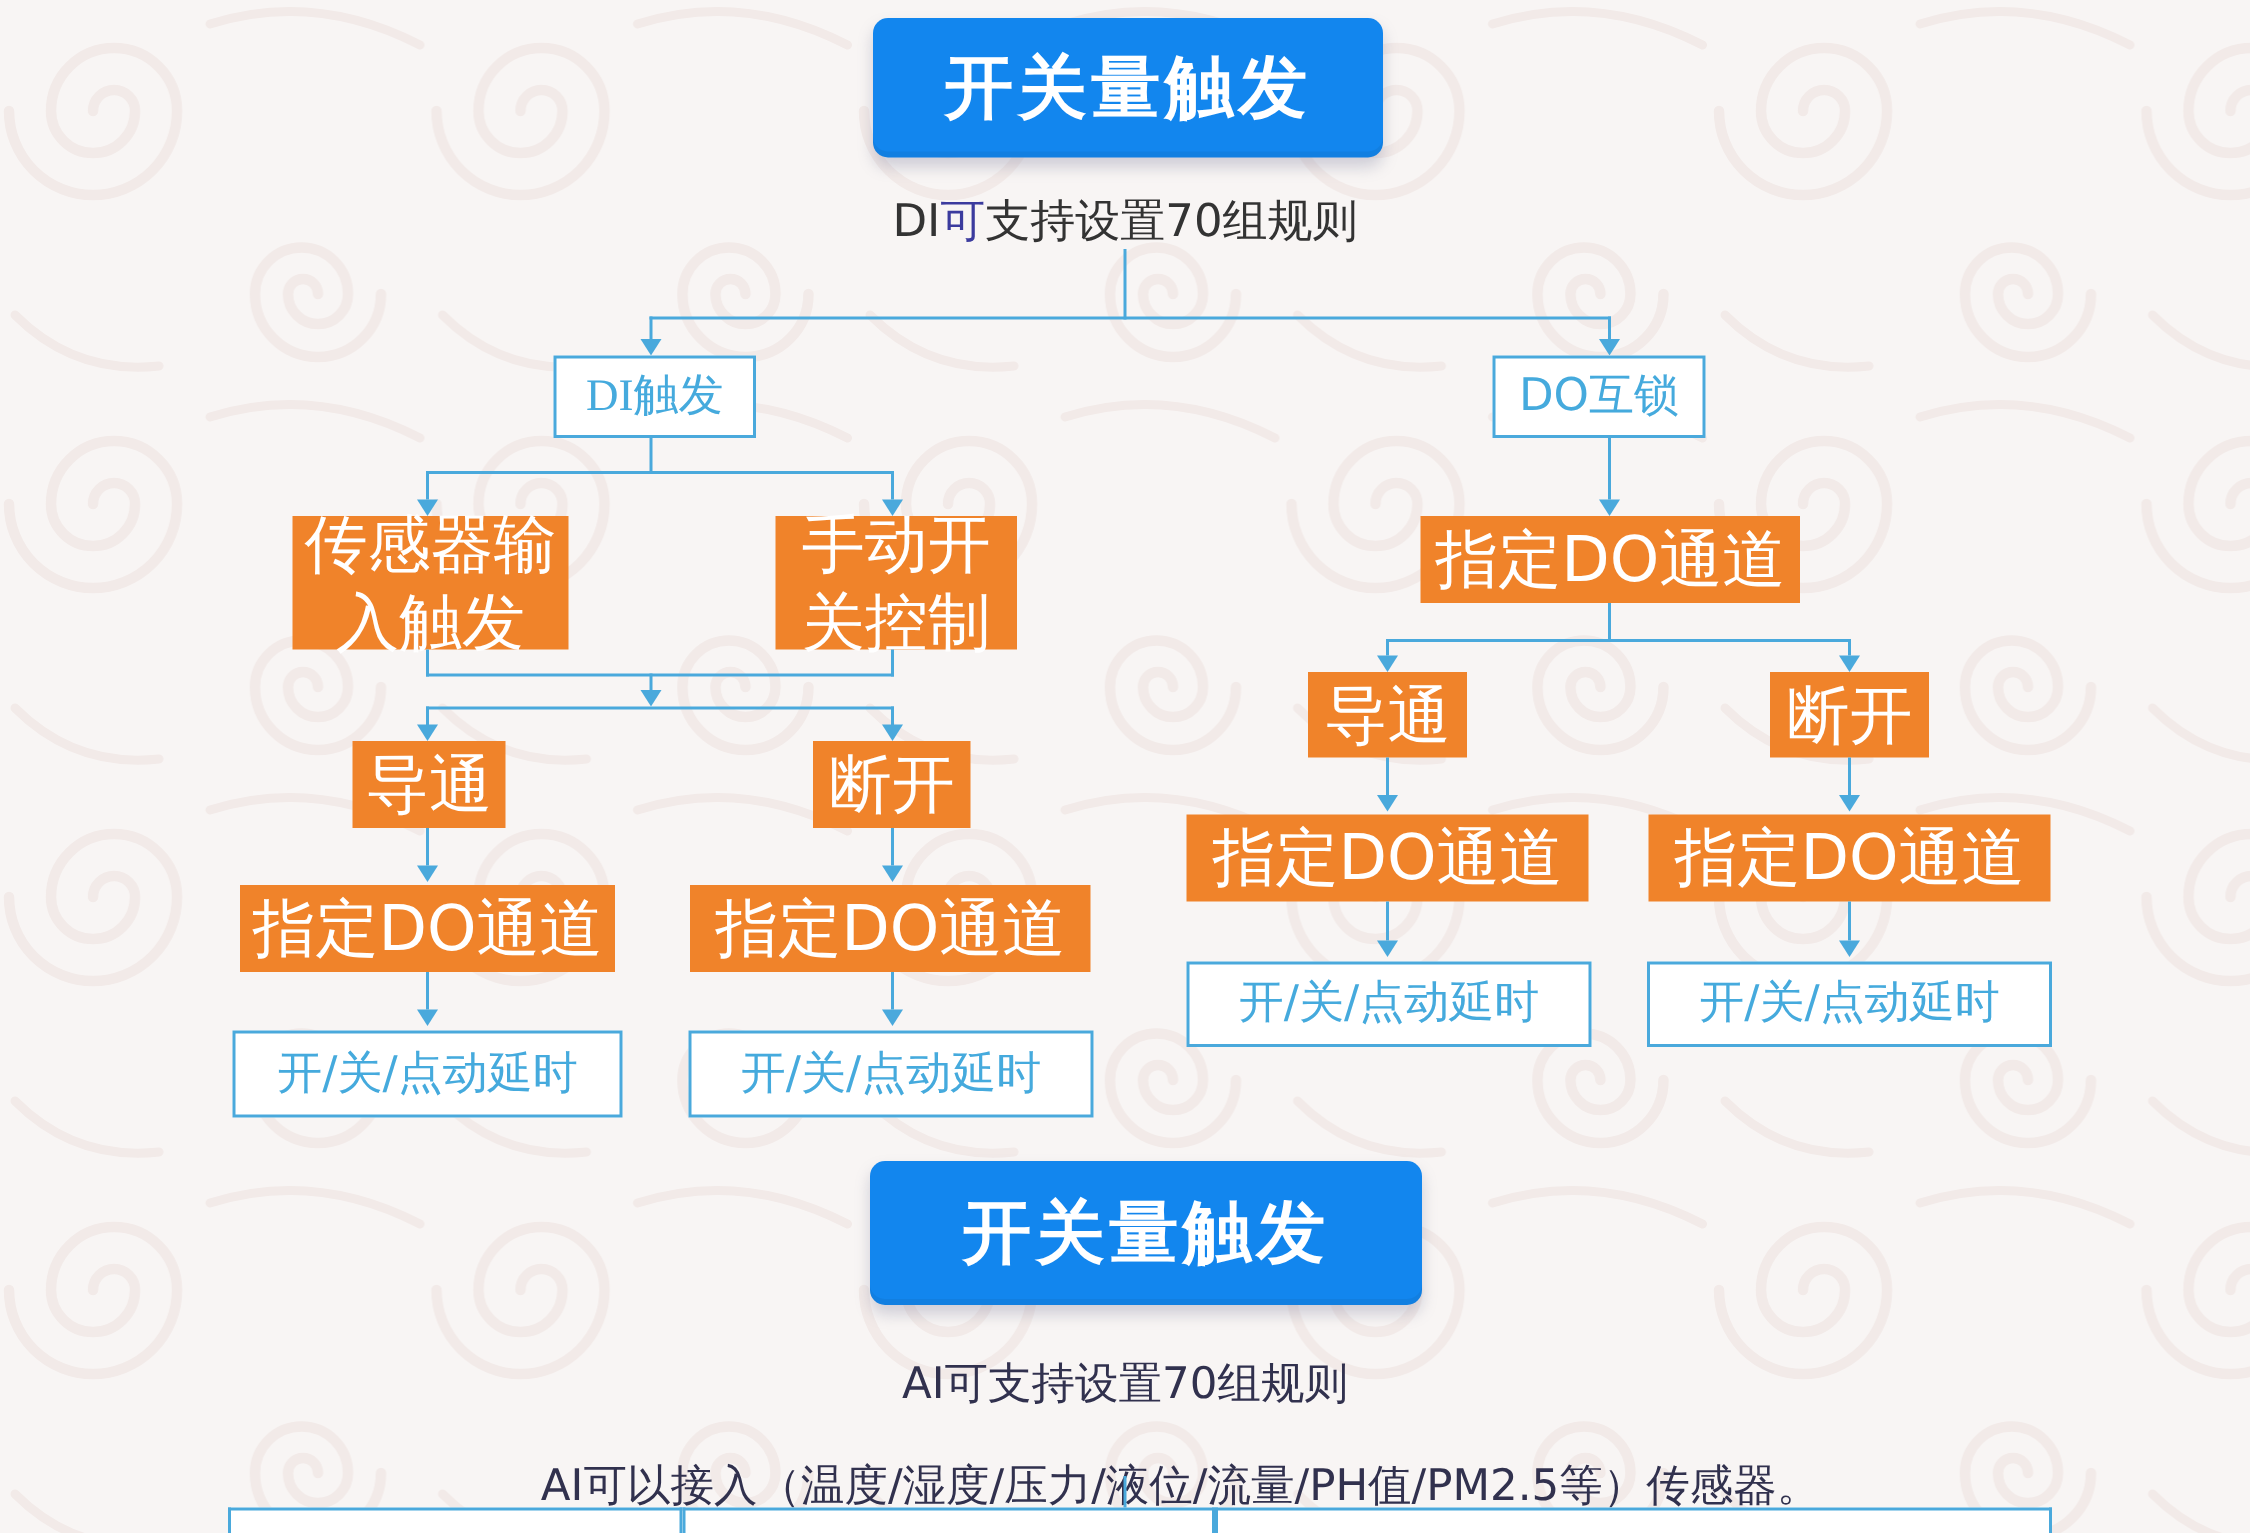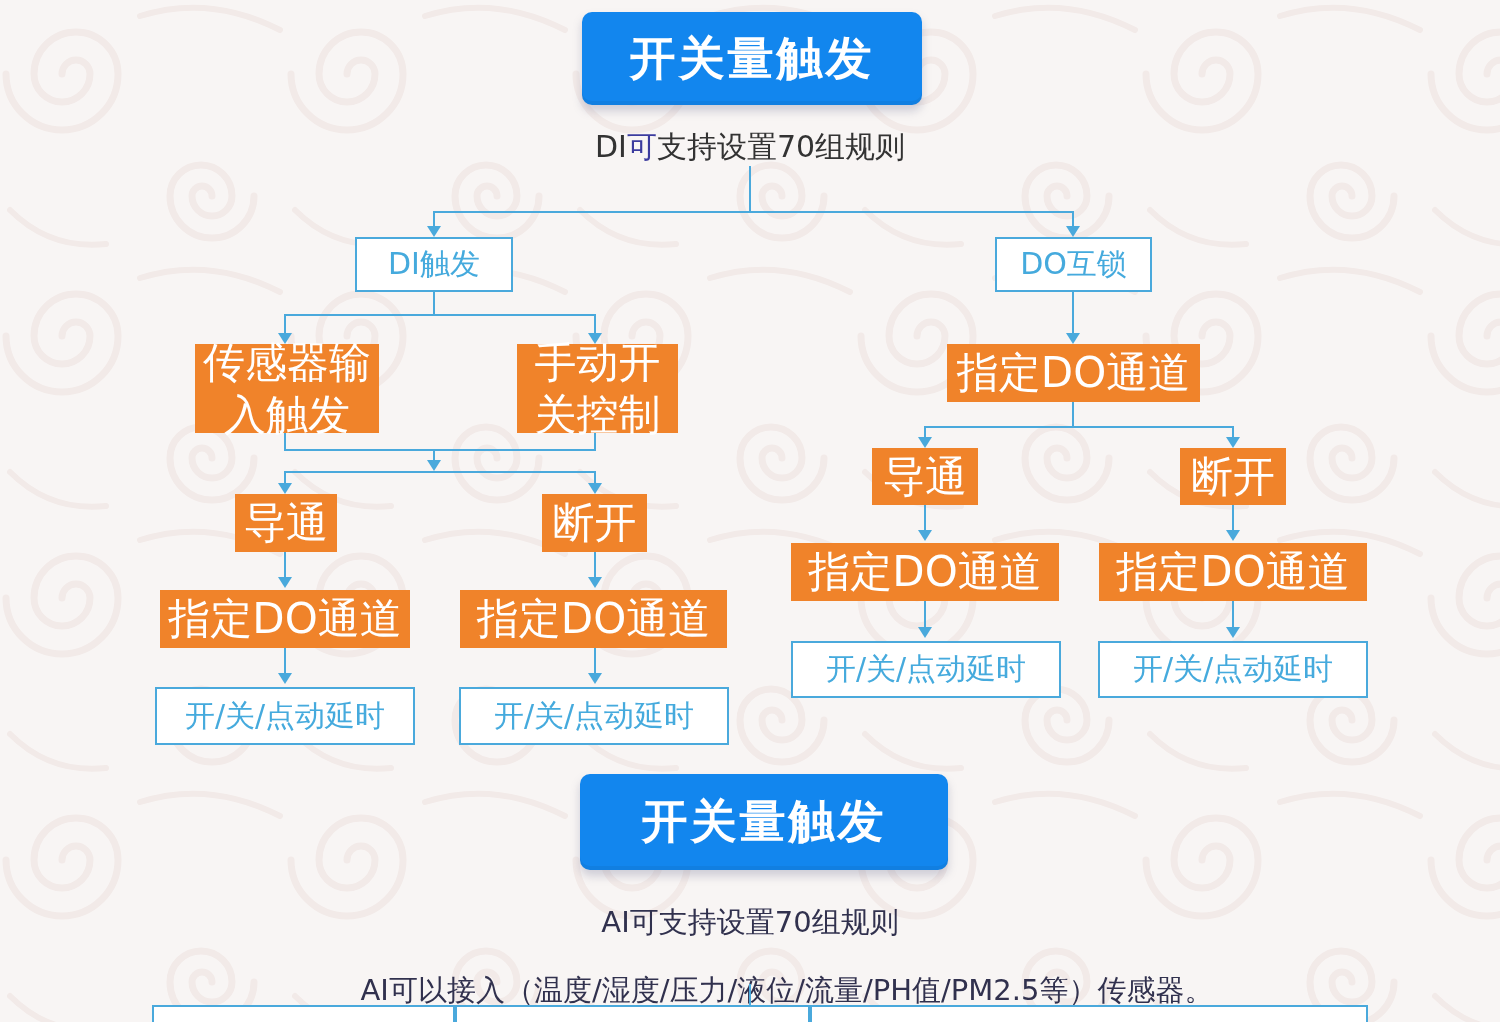--- a/index.html
+++ b/index.html
@@ -108,21 +108,21 @@
       <span>DI</span><span class="hl">可</span><span>支持设置70组规则</span>
     </div>
 
     <div class="ln" style="left:749px;top:166px;width:2px;height:47px;"></div>
     <div class="ln" style="left:433px;top:211px;width:641px;height:2px;"></div>
     <div class="ln" style="left:433px;top:211px;width:2px;height:16px;"></div>
     <div class="ar" style="left:427px;top:226px;"></div>
     <div class="ln" style="left:1072px;top:211px;width:2px;height:16px;"></div>
     <div class="ar" style="left:1066px;top:226px;"></div>
 
-    <div class="node blue" style="left:355px;top:237px;width:158px;height:55px;">DI触发</div>
+    <div class="node blue" style="left:369px;top:237px;width:135px;height:55px;font-family:Liberation Serif, serif;">DI触发</div>
 
     <div class="ln" style="left:433px;top:292px;width:2px;height:24px;"></div>
     <div class="ln" style="left:284px;top:314px;width:312px;height:2px;"></div>
     <div class="ln" style="left:284px;top:314px;width:2px;height:19px;"></div>
     <div class="ar" style="left:278px;top:333px;"></div>
     <div class="ln" style="left:594px;top:314px;width:2px;height:19px;"></div>
     <div class="ar" style="left:588px;top:333px;"></div>
 
     <div class="node orange" style="left:195px;top:344px;width:184px;height:89px;">
       <span>传感器输</span>
@@ -156,21 +156,21 @@
     <div class="node orange" style="left:460px;top:590px;width:267px;height:58px;">指定DO通道</div>
 
     <div class="ln" style="left:284px;top:648px;width:2px;height:25px;"></div>
     <div class="ar" style="left:278px;top:673px;"></div>
     <div class="ln" style="left:594px;top:648px;width:2px;height:25px;"></div>
     <div class="ar" style="left:588px;top:673px;"></div>
 
     <div class="node blue" style="left:155px;top:687px;width:260px;height:58px;">开/关/点动延时</div>
     <div class="node blue" style="left:459px;top:687px;width:270px;height:58px;">开/关/点动延时</div>
 
-    <div class="node blue" style="left:995px;top:237px;width:157px;height:55px;">DO互锁</div>
+    <div class="node blue" style="left:995px;top:237px;width:142px;height:55px;">DO互锁</div>
 
     <div class="ln" style="left:1072px;top:292px;width:2px;height:41px;"></div>
     <div class="ar" style="left:1066px;top:333px;"></div>
 
     <div class="node orange" style="left:947px;top:344px;width:253px;height:58px;">指定DO通道</div>
 
     <div class="ln" style="left:1072px;top:402px;width:2px;height:26px;"></div>
     <div class="ln" style="left:924px;top:426px;width:310px;height:2px;"></div>
     <div class="ln" style="left:924px;top:426px;width:2px;height:11px;"></div>
     <div class="ar" style="left:918px;top:437px;"></div>

